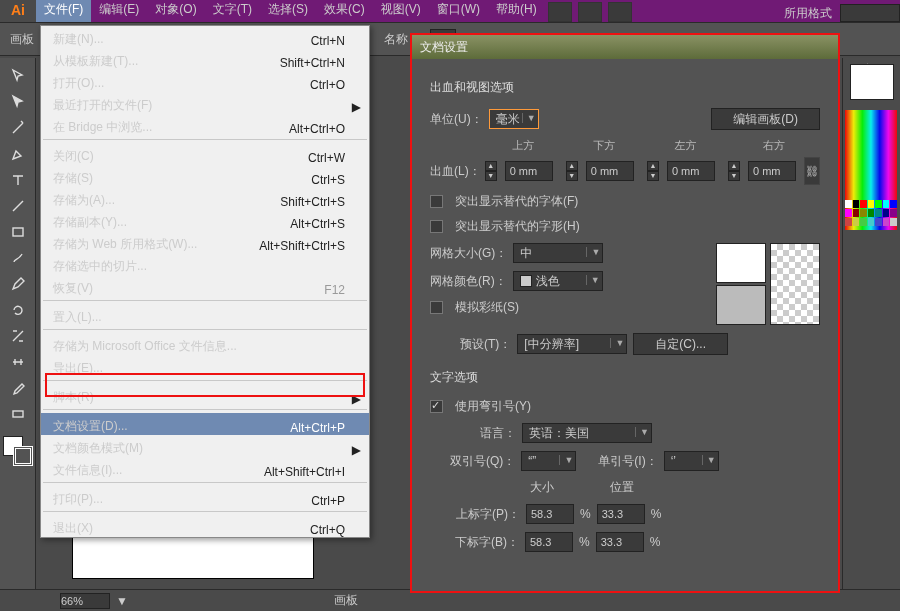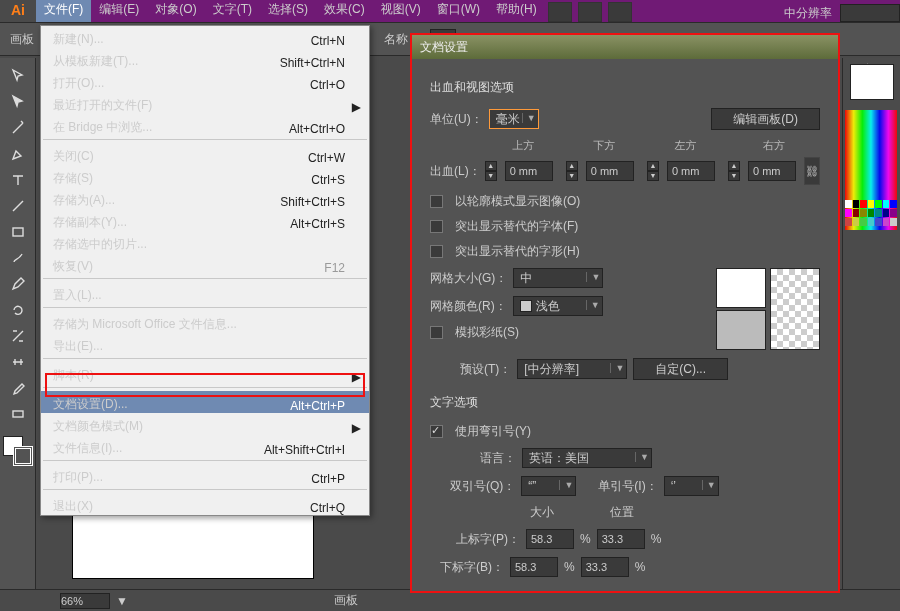--- a/index.html
+++ b/index.html
@@ -82,21 +82,21 @@
   <div class="mitem">文字(T)</div>
   <div class="mitem">选择(S)</div>
   <div class="mitem">效果(C)</div>
   <div class="mitem">视图(V)</div>
   <div class="mitem">窗口(W)</div>
   <div class="mitem">帮助(H)</div>
   <div class="iconbtn"></div>
   <div class="iconbtn"></div>
   <div class="iconbtn"></div>
   <div class="spacer"></div>
-  <div class="label-basic">中分辨率</div>
+  <div class="label-basic">所用格式</div>
   <div class="search"></div>
 </div>
 
 <div class="toolbar2">
   <span class="lbl">画板</span>
   <span class="swatch"></span>
   <div style="flex:0 0 300px"></div>
   <span class="lbl">名称：</span>
   <span class="sel" style="min-width:24px">画</span>
 </div>
@@ -245,20 +245,24 @@
     </div>
     <div class="row">
       <span>存储为(A)...</span>
       <span class="key">Shift+Ctrl+S</span>
     </div>
     <div class="row">
       <span>存储副本(Y)...</span>
       <span class="key">Alt+Ctrl+S</span>
     </div>
     <div class="row">
+      <span>存储为 Web 所用格式(W)...</span>
+      <span class="key">Alt+Shift+Ctrl+S</span>
+    </div>
+    <div class="row">
       <span>存储选中的切片...</span>
     </div>
     <div class="row disabled">
       <span>恢复(V)</span>
       <span class="key">F12</span>
     </div>
     <div class="sep"></div>
     <div class="row">
       <span>置入(L)...</span>
     </div>
@@ -343,24 +347,20 @@
         </span>
       <span class="twoline">
           <span class="spin">
             <span>▲</span>
             <span>▼</span>
           </span>
           <span class="num">0 mm</span>
           <span class="link-icon">⛓</span>
         </span>
     </div>
-    <div class="row2">
-        <span class="chk"></span>
-        <span>以轮廓模式显示图像(O)</span>
-      </div>
     <div class="row2">
         <span class="chk"></span>
         <span>突出显示替代的字体(F)</span>
       </div>
     <div class="row2">
         <span class="chk"></span>
         <span>突出显示替代的字形(H)</span>
       </div>
 
     <div style="display:flex;gap:12px">
@@ -432,21 +432,21 @@
         <span style="width:24px"></span>
         <span style="width:44px;text-align:center">位置</span>
       </div>
     <div class="row2" style="margin-left:20px">
         <span style="width:70px;text-align:right">上标字(P)：</span>
         <span class="num">58.3</span>
         <span>%</span>
         <span class="num">33.3</span>
         <span>%</span>
       </div>
-    <div class="row2" style="margin-left:4px">
+    <div class="row2" style="margin-left:19px">
         <span style="width:70px;text-align:right">下标字(B)：</span>
         <span class="num">58.3</span>
         <span>%</span>
         <span class="num">33.3</span>
         <span>%</span>
       </div>
 
   </div>
 </div>
 

